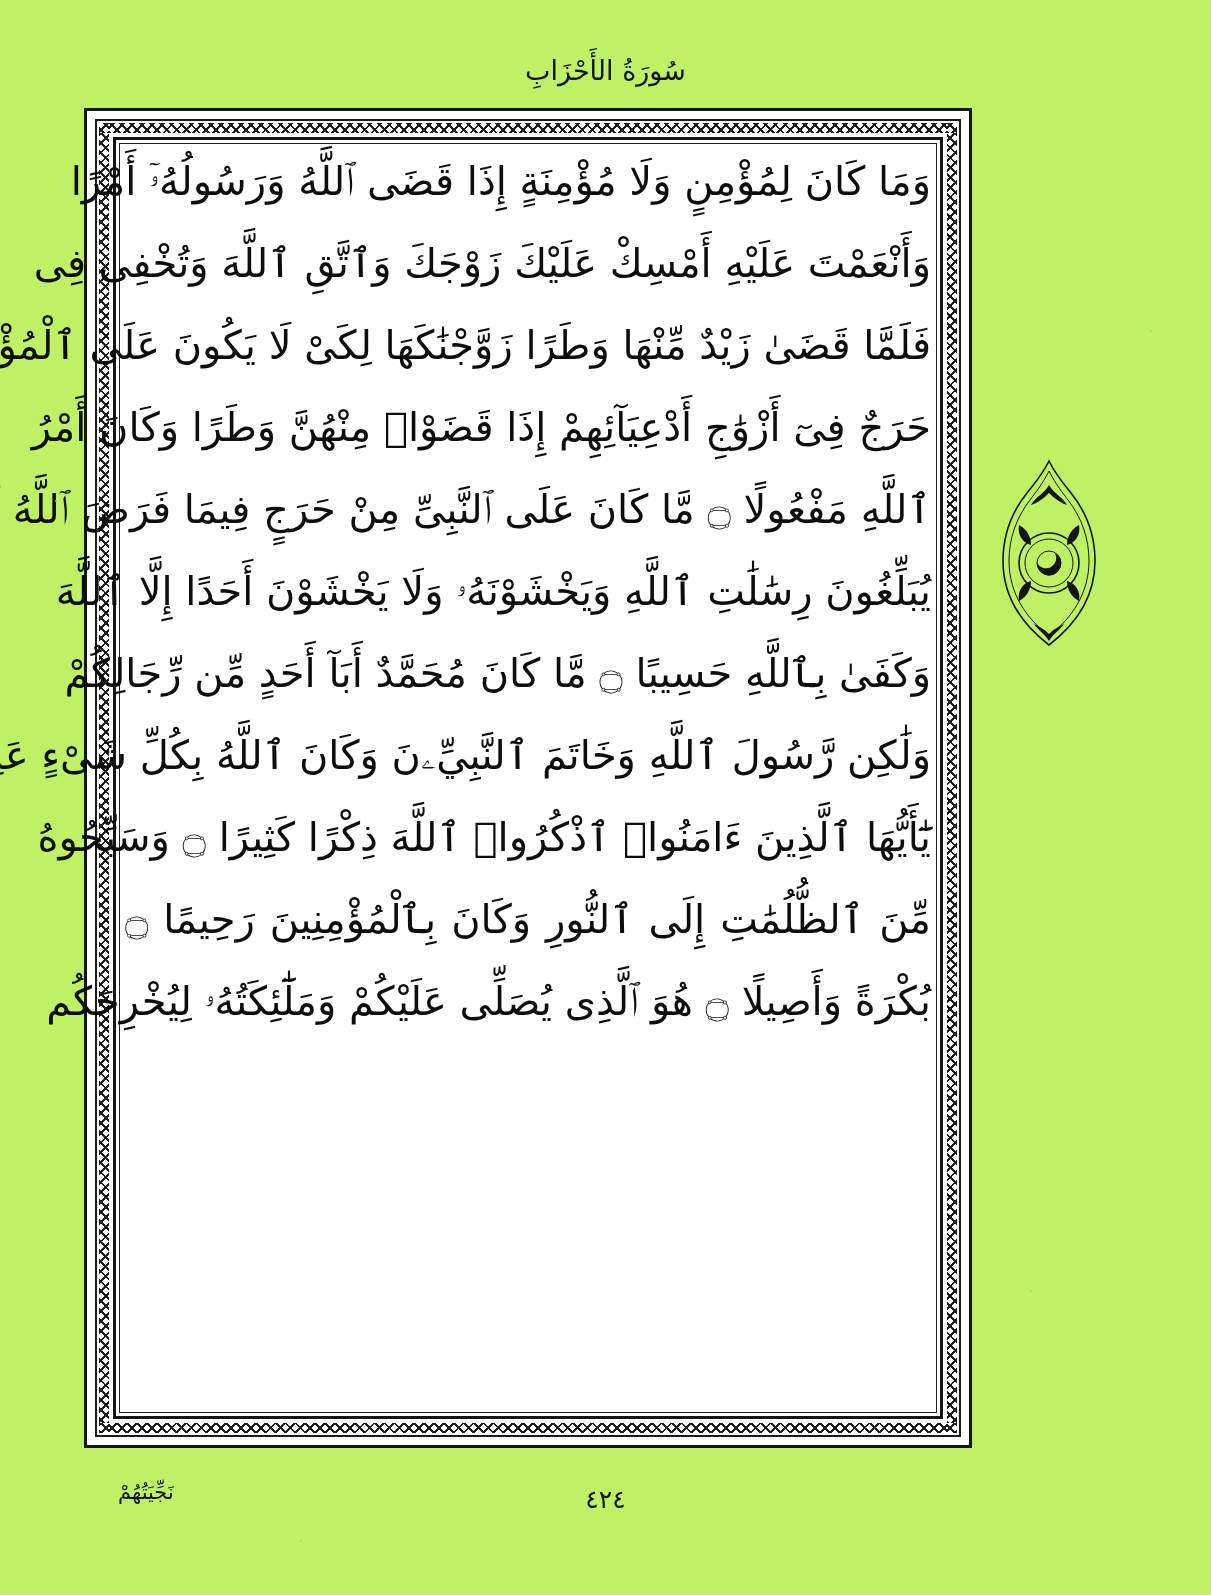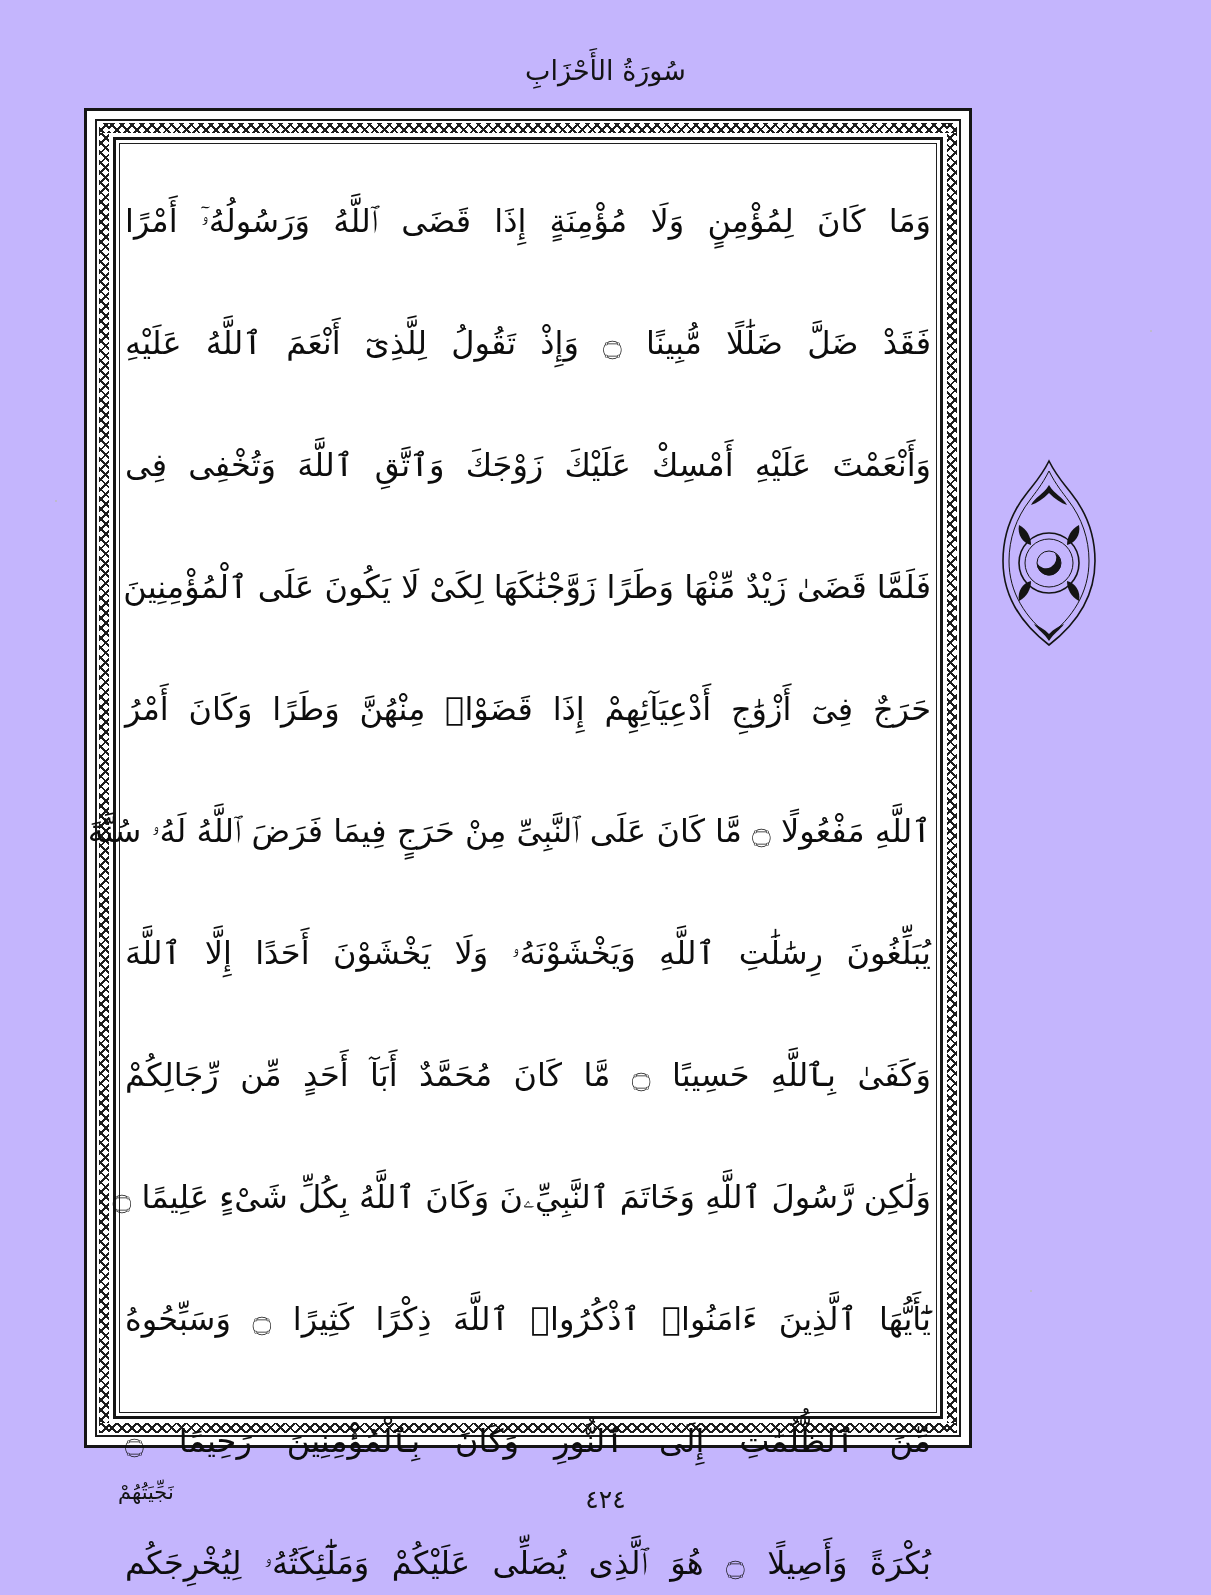--- a/index.html
+++ b/index.html
@@ -12,21 +12,21 @@
     height: 1595px;
     position: relative;
     font-family: "DejaVu Sans", sans-serif;
     color: #111111;
     overflow: hidden;
   }
 
   .page {
     position: absolute;
     inset: 0;
-    background: #c4b5fd;
+    background: #bef264;
   }
 
   
   .surah-header {
     position: absolute;
     top: 56px;
     left: 0;
     width: 1211px;
     text-align: center;
     font-size: 27px;
@@ -107,22 +107,21 @@
     direction: rtl;
     text-align: justify;
     text-align-last: justify;
     font-size: 30px;
     line-height: 82px;
     color: #0d0d0d;
   }
   .ayah-line {
     display: block;
     white-space: nowrap;
-    font-size: 32px;
-    margin-top: 40px;
+    font-size: 40px;
   }
 
   
   .ornament {
     position: absolute;
     left: 993px;
     top: 455px;
     width: 112px;
     height: 200px;
   }
@@ -166,21 +165,20 @@
   <div class="frame-outer">
     <div class="frame-mid"></div>
     <div class="frame-band"></div>
     <div class="frame-band-mask"></div>
     <div class="frame-inner"></div>
     <div class="frame-inner2"></div>
   </div>
 
   <div class="text-area">
     <span class="ayah-line">وَمَا كَانَ لِمُؤْمِنٍ وَلَا مُؤْمِنَةٍ إِذَا قَضَى ٱللَّهُ وَرَسُولُهُۥٓ أَمْرًا</span>
-    <span class="ayah-line">فَقَدْ ضَلَّ ضَلَٰلًا مُّبِينًا ۝ وَإِذْ تَقُولُ لِلَّذِىٓ أَنْعَمَ ٱللَّهُ عَلَيْهِ</span>
     <span class="ayah-line">وَأَنْعَمْتَ عَلَيْهِ أَمْسِكْ عَلَيْكَ زَوْجَكَ وَٱتَّقِ ٱللَّهَ وَتُخْفِى فِى</span>
     <span class="ayah-line">فَلَمَّا قَضَىٰ زَيْدٌ مِّنْهَا وَطَرًا زَوَّجْنَٰكَهَا لِكَىْ لَا يَكُونَ عَلَى ٱلْمُؤْمِنِينَ</span>
     <span class="ayah-line">حَرَجٌ فِىٓ أَزْوَٰجِ أَدْعِيَآئِهِمْ إِذَا قَضَوْا۟ مِنْهُنَّ وَطَرًا وَكَانَ أَمْرُ</span>
     <span class="ayah-line">ٱللَّهِ مَفْعُولًا ۝ مَّا كَانَ عَلَى ٱلنَّبِىِّ مِنْ حَرَجٍ فِيمَا فَرَضَ ٱللَّهُ لَهُۥ سُنَّةَ</span>
     <span class="ayah-line">يُبَلِّغُونَ رِسَٰلَٰتِ ٱللَّهِ وَيَخْشَوْنَهُۥ وَلَا يَخْشَوْنَ أَحَدًا إِلَّا ٱللَّهَ</span>
     <span class="ayah-line">وَكَفَىٰ بِٱللَّهِ حَسِيبًا ۝ مَّا كَانَ مُحَمَّدٌ أَبَآ أَحَدٍ مِّن رِّجَالِكُمْ</span>
     <span class="ayah-line">وَلَٰكِن رَّسُولَ ٱللَّهِ وَخَاتَمَ ٱلنَّبِيِّۦنَ وَكَانَ ٱللَّهُ بِكُلِّ شَىْءٍ عَلِيمًا ۝</span>
     <span class="ayah-line">يَٰٓأَيُّهَا ٱلَّذِينَ ءَامَنُوا۟ ٱذْكُرُوا۟ ٱللَّهَ ذِكْرًا كَثِيرًا ۝ وَسَبِّحُوهُ</span>
     <span class="ayah-line">مِّنَ ٱلظُّلُمَٰتِ إِلَى ٱلنُّورِ وَكَانَ بِٱلْمُؤْمِنِينَ رَحِيمًا ۝</span>
     <span class="ayah-line">بُكْرَةً وَأَصِيلًا ۝ هُوَ ٱلَّذِى يُصَلِّى عَلَيْكُمْ وَمَلَٰٓئِكَتُهُۥ لِيُخْرِجَكُم</span>

